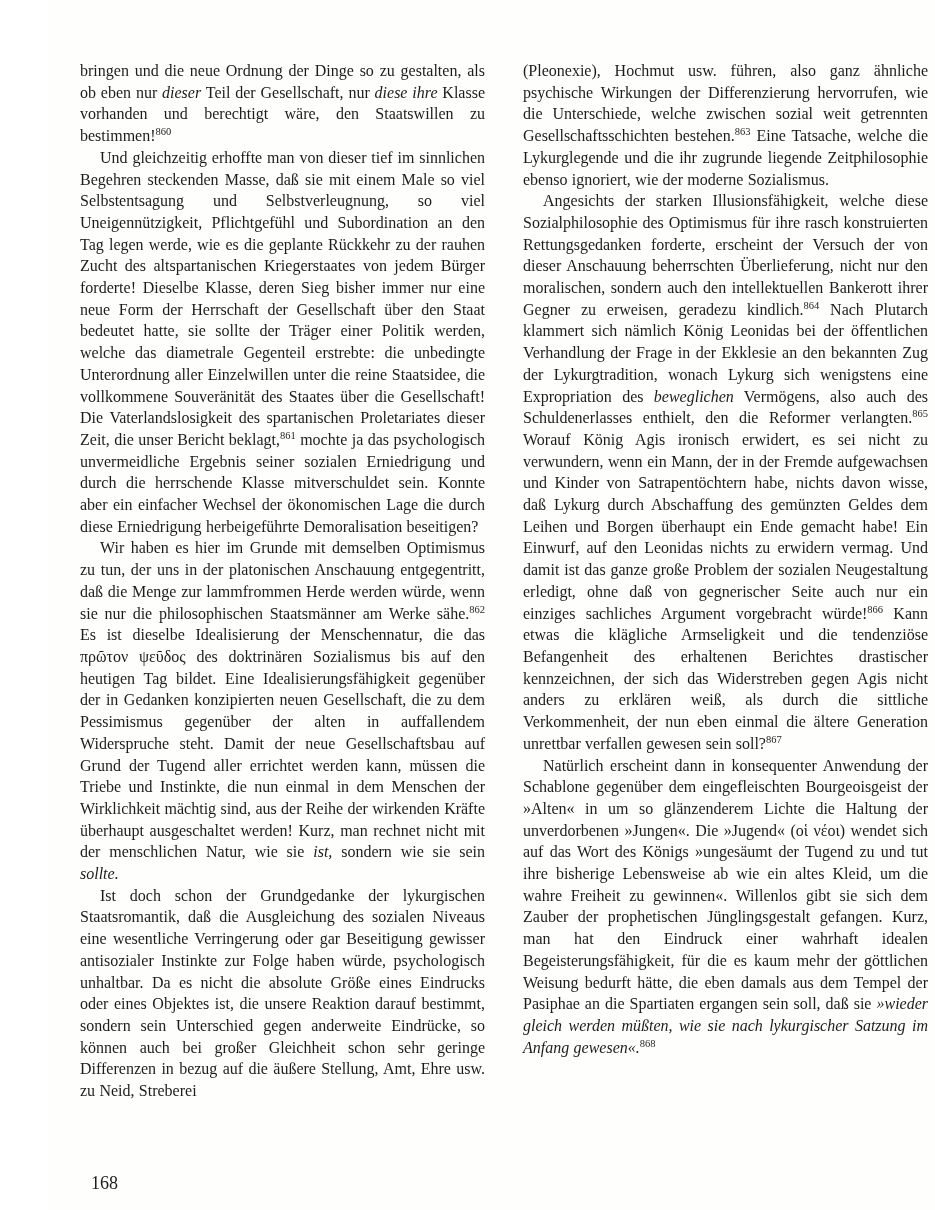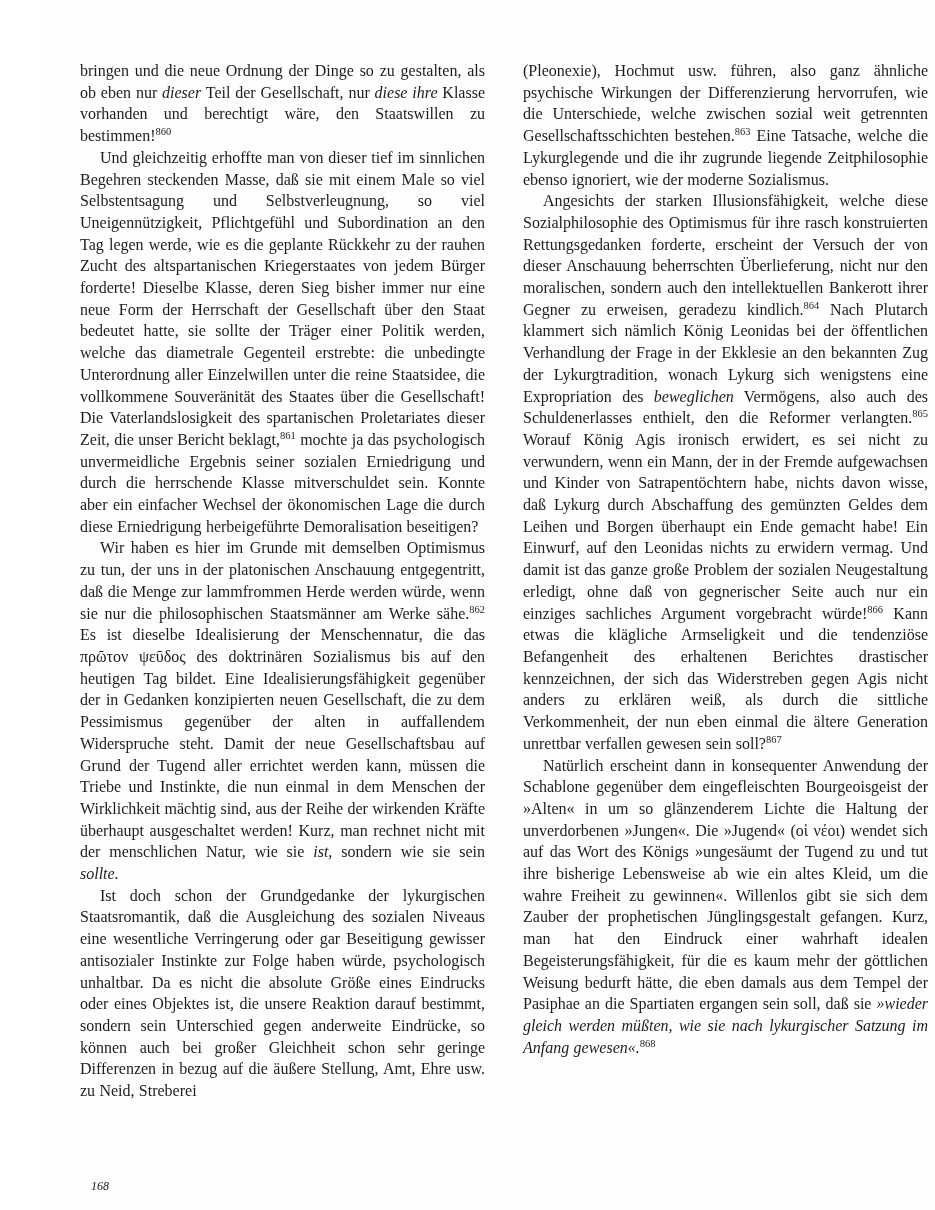--- a/index.html
+++ b/index.html
@@ -44,23 +44,22 @@
   }
   sup.fnref {
     font-size: 10.5px;
     line-height: 0;
     vertical-align: super;
   }
   .pagenum {
     position: absolute;
     left: 44px;
     bottom: 16px;
-    font-size: 12px;
+    font-size: 18px;
     color: #1c1c1c;
-    font-style: italic;
   }
 </style>
 </head>
 <body>
 
 <div class="page">
   <div class="columns">
     <div class="col">
         <p class="para"><span>bringen und die neue Ordnung der Dinge so zu gestalten, als ob eben nur </span><em>dieser</em><span> Teil der Gesellschaft, nur </span><em>diese ihre</em><span> Klasse vorhanden und berechtigt wäre, den Staatswillen zu bestimmen!</span><sup class="fnref">860</sup></p>
         <p class="para indent"><span>Und gleichzeitig erhoffte man von dieser tief im sinnlichen Begehren steckenden Masse, daß sie mit einem Male so viel Selbstentsagung und Selbstverleugnung, so viel Uneigennützigkeit, Pflichtgefühl und Subordination an den Tag legen werde, wie es die geplante Rückkehr zu der rauhen Zucht des altspartanischen Kriegerstaates von jedem Bürger forderte! Dieselbe Klasse, deren Sieg bisher immer nur eine neue Form der Herrschaft der Gesellschaft über den Staat bedeutet hatte, sie sollte der Träger einer Politik werden, welche das diametrale Gegenteil erstrebte: die unbedingte Unterordnung aller Einzelwillen unter die reine Staatsidee, die vollkommene Souveränität des Staates über die Gesellschaft! Die Vaterlandslosigkeit des spartanischen Proletariates dieser Zeit, die unser Bericht beklagt,</span><sup class="fnref">861</sup><span> mochte ja das psychologisch unvermeidliche Ergebnis seiner sozialen Erniedrigung und durch die herrschende Klasse mitverschuldet sein. Konnte aber ein einfacher Wechsel der ökonomischen Lage die durch diese Erniedrigung herbeigeführte Demoralisation beseitigen?</span></p>

